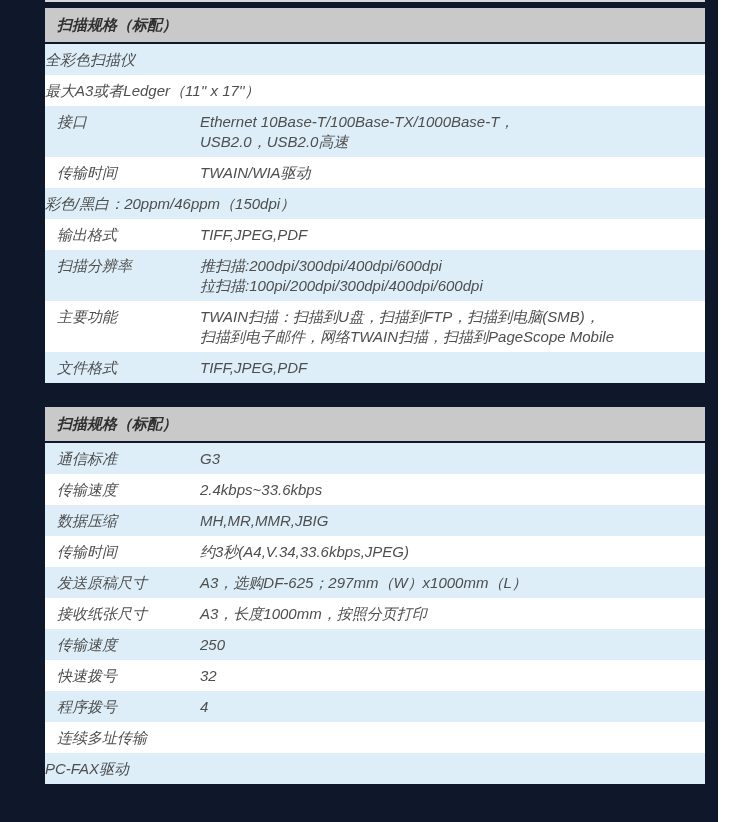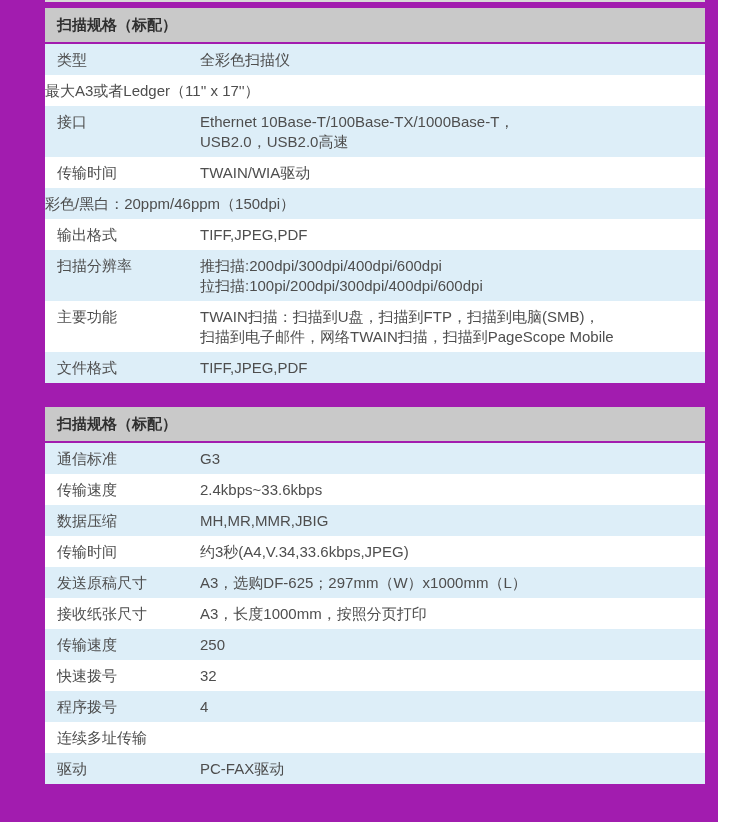--- a/index.html
+++ b/index.html
@@ -8,21 +8,22 @@
     background: #ffffff;
     width: 750px;
     height: 822px;
     font-family: "Liberation Sans", "DejaVu Sans", sans-serif;
     overflow: hidden;
   }
   .page {
     position: relative;
     width: 718px;
     height: 822px;
-    background: #a21caf;
+    background: #0f172a;
+    font-style: italic;
   }
   .top-rule {
     width: 660px;
     height: 2px;
     margin: 0 0 6px 45px;
     background: var(--top-rule, #d8d8d8);
   }
   .spec-wrap {
     width: 660px;
     margin-left: 45px;
@@ -71,21 +72,20 @@
 </head>
 <body>
 
 <div class="page">
   <div class="top-rule"></div>
   <div class="spec-wrap" id="sections-root">
   <div class="section">
     <div class="section-header">扫描规格（标配）</div>
     <div class="rows">
   <div class="row alt">
-    <div class="label">类型</div>
     <div class="value">全彩色扫描仪</div>
   </div>
 
   <div class="row">
     <div class="value">最大A3或者Ledger（11'' x 17''）</div>
   </div>
 
   <div class="row alt">
     <div class="label">接口</div>
     <div class="value">Ethernet 10Base-T/100Base-TX/1000Base-T，
@@ -171,19 +171,18 @@
   <div class="row alt">
     <div class="label">程序拨号</div>
     <div class="value">4</div>
   </div>
 
   <div class="row">
     <div class="label">连续多址传输</div>
   </div>
 
   <div class="row alt">
-    <div class="label">驱动</div>
     <div class="value">PC-FAX驱动</div>
   </div>
 </div>
   </div>
 </div>
 </div>
 
 </body></html>

